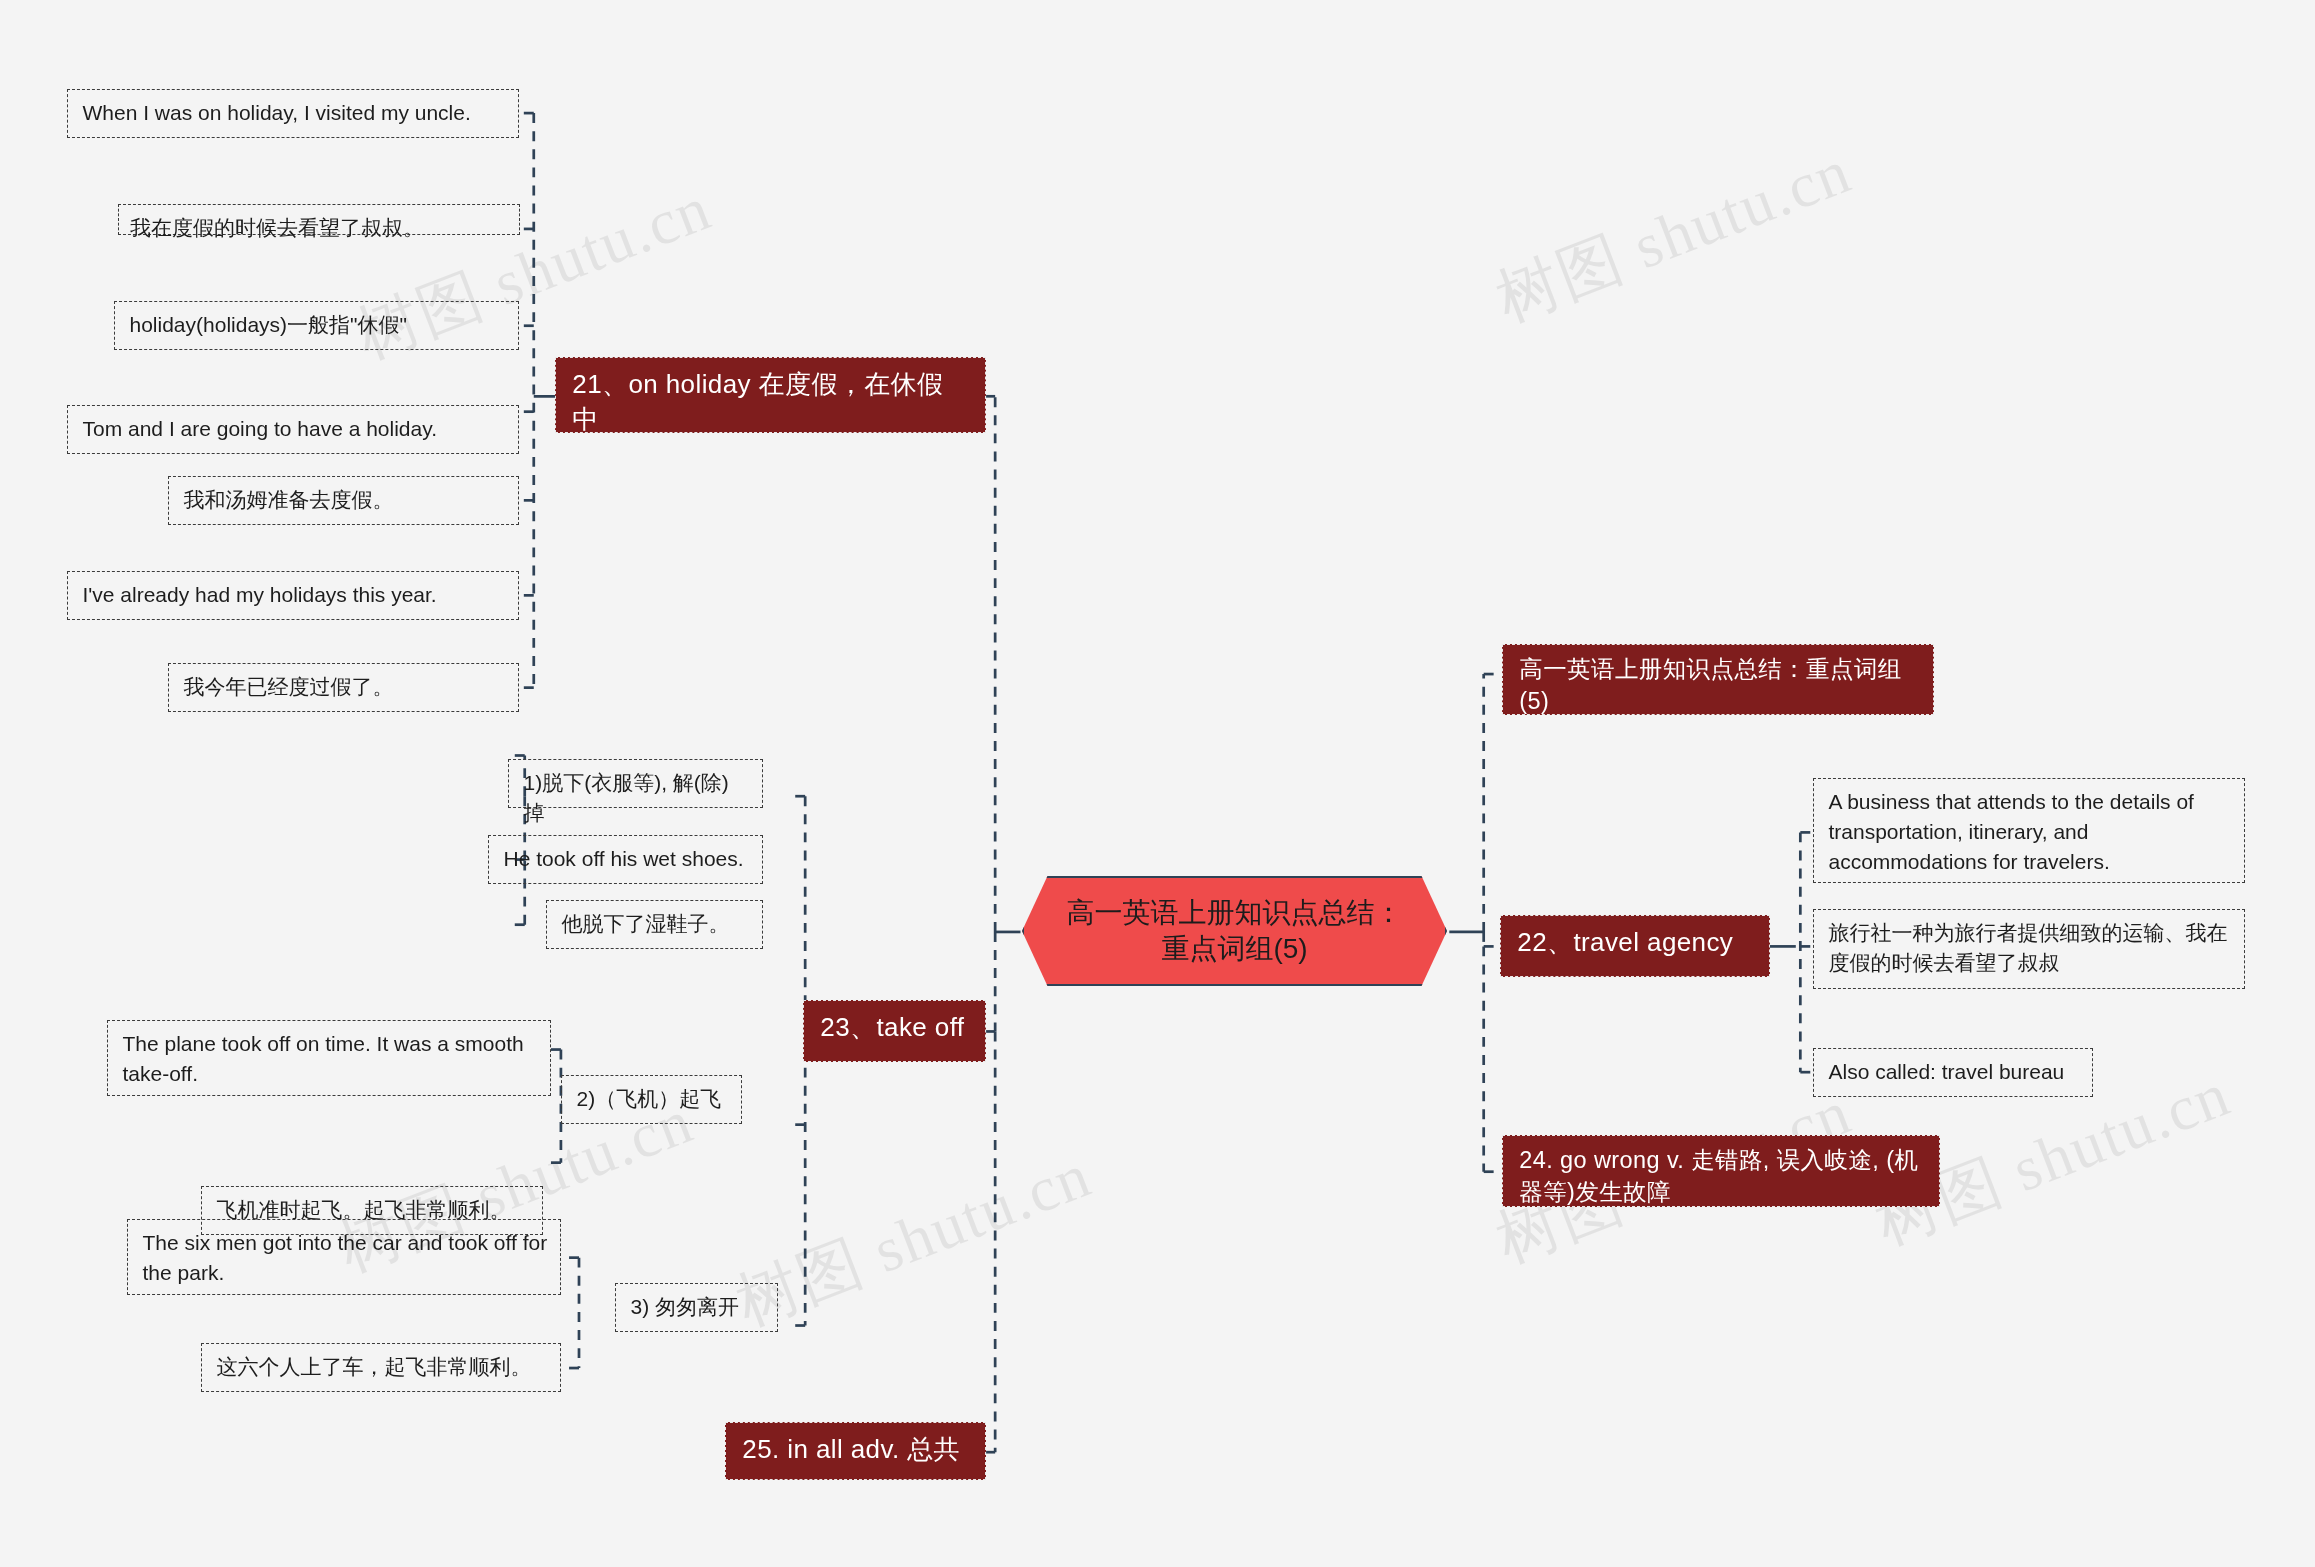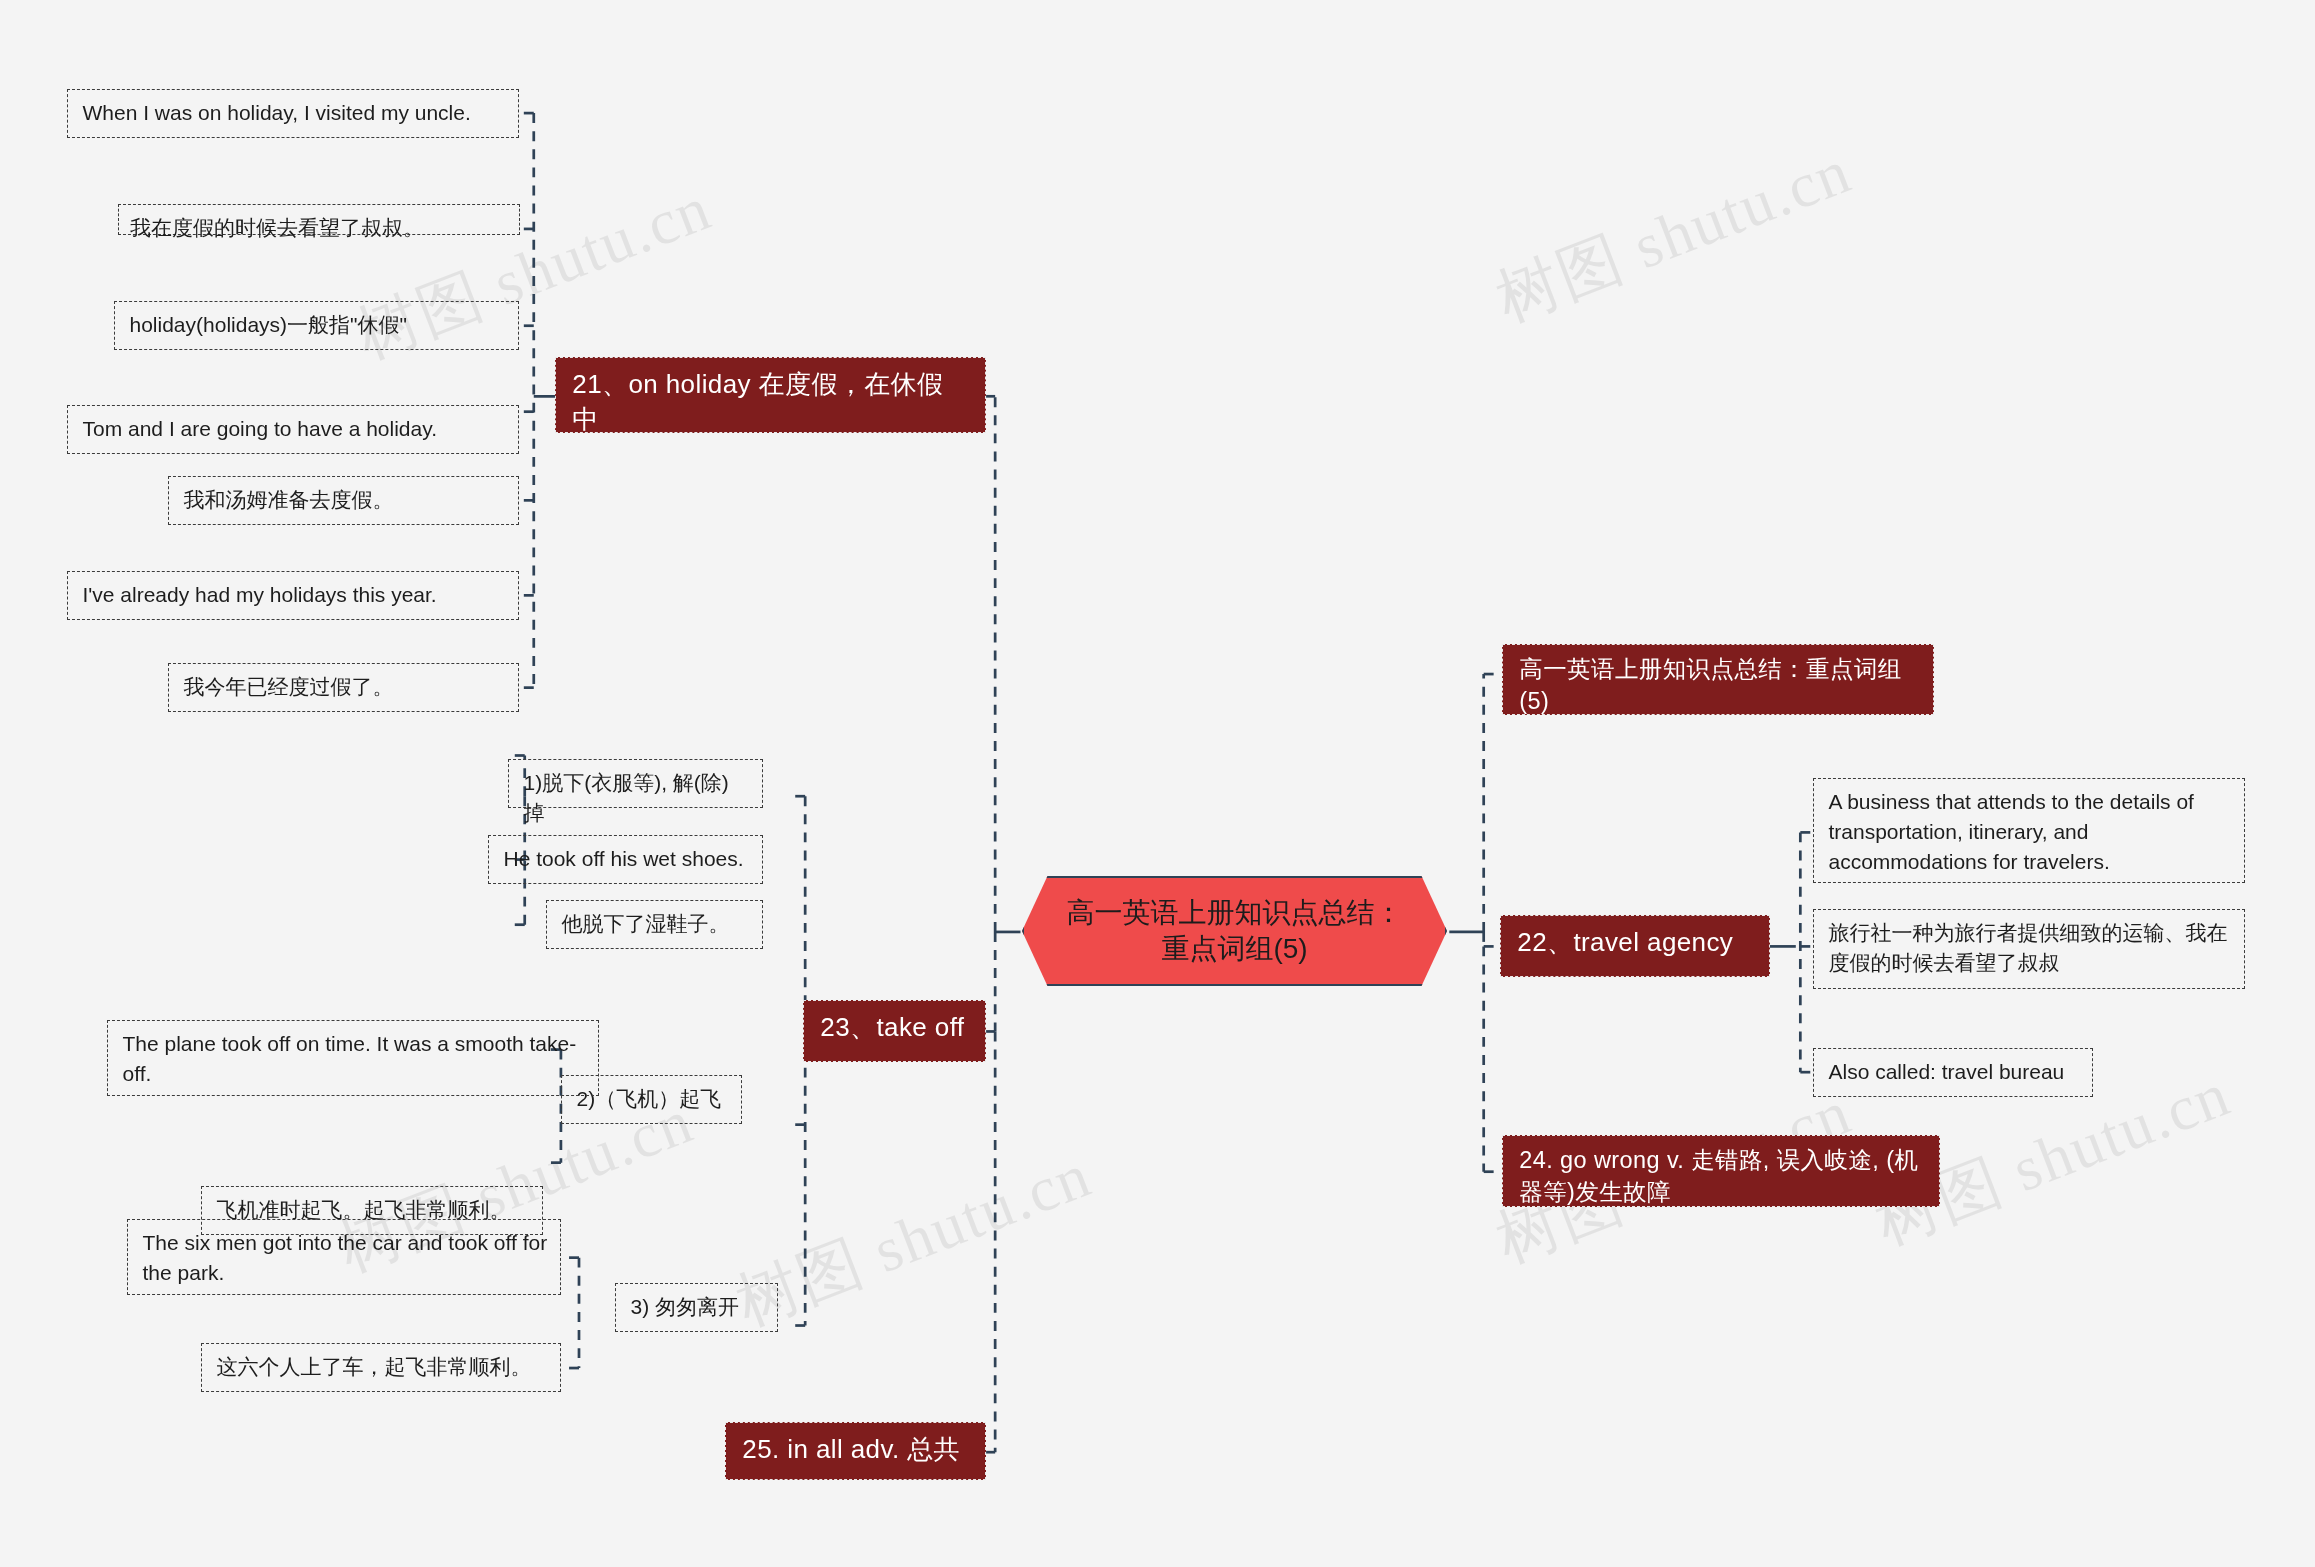--- a/index.html
+++ b/index.html
@@ -203,21 +203,21 @@
   </div>
 
   <div class="node leaf" style="left:546px; top:900px; width:217px; height:49px;">
     <span class="txt">他脱下了湿鞋子。</span>
   </div>
 
   <div class="node leaf" style="left:561px; top:1075px; width:181px; height:49px;">
     <span class="txt">2)（飞机）起飞</span>
   </div>
 
-  <div class="node leaf" style="left:107px; top:1020px; width:492px; height:76px;">
+  <div class="node leaf" style="left:107px; top:1020px; width:444px; height:76px;">
     <span class="txt">The plane took off on time. It was a smooth take-off.</span>
   </div>
 
   <div class="node leaf" style="left:201px; top:1186px; width:342px; height:49px;">
     <span class="txt">飞机准时起飞。起飞非常顺利。</span>
   </div>
 
   <div class="node leaf" style="left:615px; top:1283px; width:163px; height:49px;">
     <span class="txt">3) 匆匆离开</span>
   </div>

